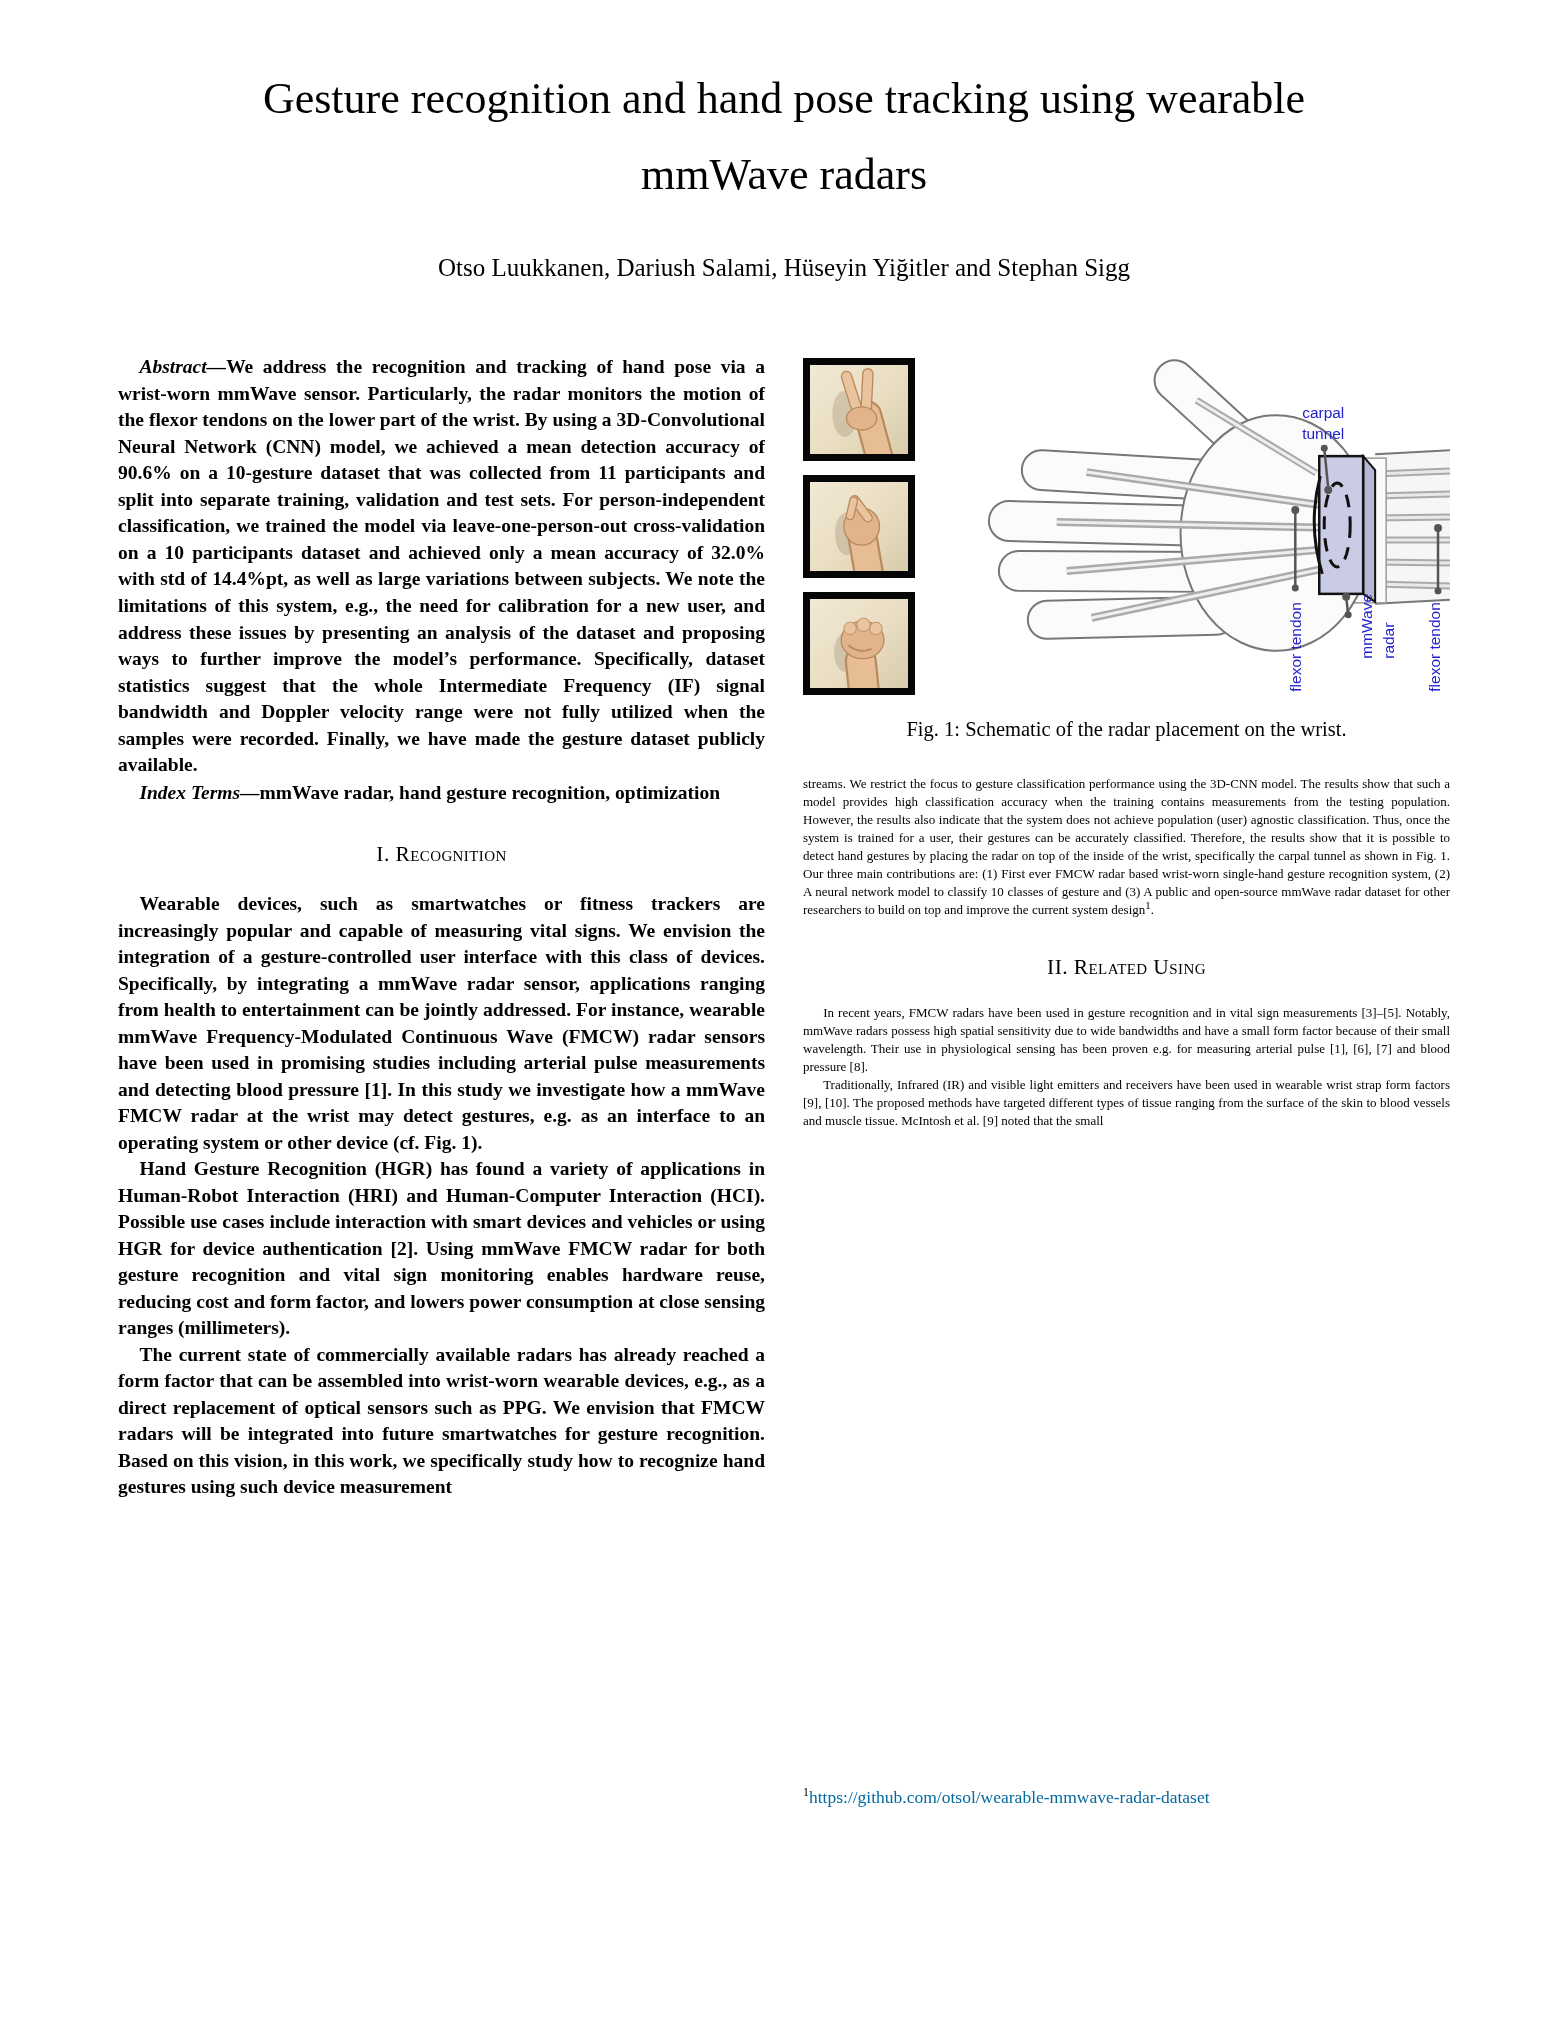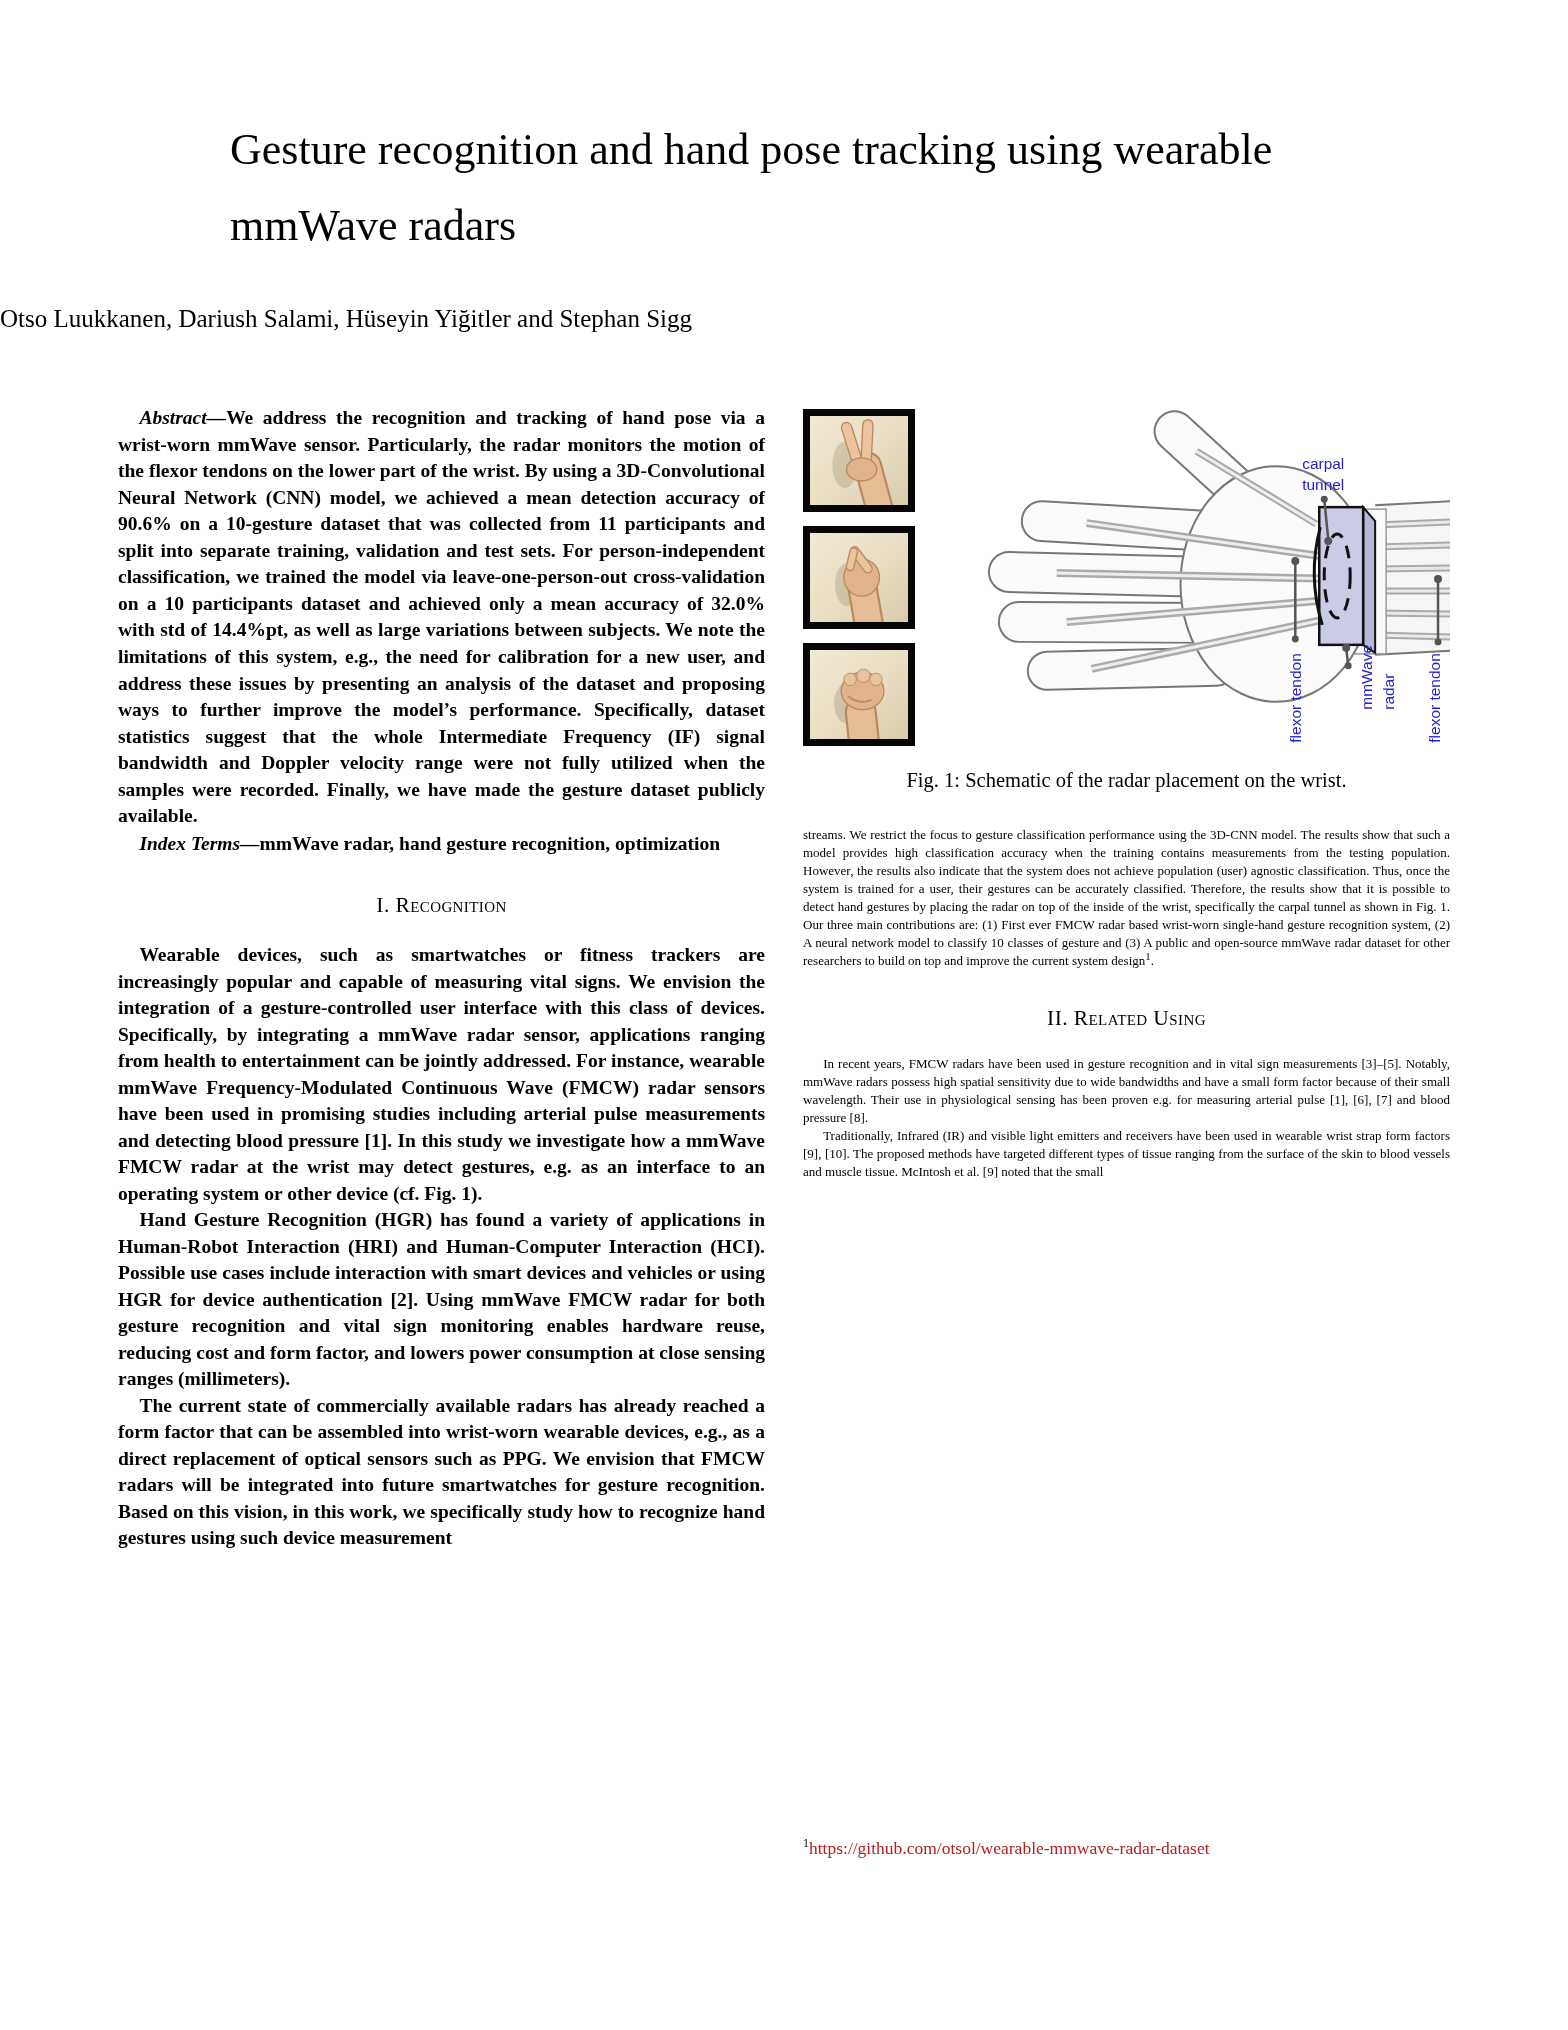--- a/index.html
+++ b/index.html
@@ -4,21 +4,21 @@
 <style>
   html,body{margin:0;padding:0;background:#ffffff;}
   .page{
     position:relative;
     width:1568px;height:2030px;
     background:#ffffff;
     font-family:"Liberation Serif","DejaVu Serif",serif;
     color:#000;
     overflow:hidden;
   }
-  .titleblock{padding-top:112px;}
+  .titleblock{text-align:center;padding-top:61px;}
   .title{
     font-size:44px;font-weight:normal;line-height:1.72;
     margin:0 230px;
   }
   .authors{font-size:25px;margin-top:42px;}
   .affiliation{font-size:23px;font-style:italic;margin-top:16px;}
 
   .columns{
     display:flex;gap:38px;
     margin:72px 118px 0 118px;
@@ -58,21 +58,21 @@
   .photo svg{width:100%;height:100%;display:block;}
   .schematic{flex:1;}
   .fig-caption{
     text-align:center;font-size:20.5px;margin:14px 0 34px 0;
   }
 
   .footnote{
     margin-top:auto;font-size:17.5px;padding-bottom:6px;
   }
   .footnote sup{font-size:12px;}
-  .fnlink{color:#b91c1c;text-decoration:none;}
+  .fnlink{color:#0369a1;text-decoration:none;}
 
   sup{line-height:0;}
 
   .svg-label{
     font-family:"Liberation Sans","DejaVu Sans",sans-serif;
     font-size:15.5px;fill:#2222cc;
   }
 </style>
 </head>
 <body>

